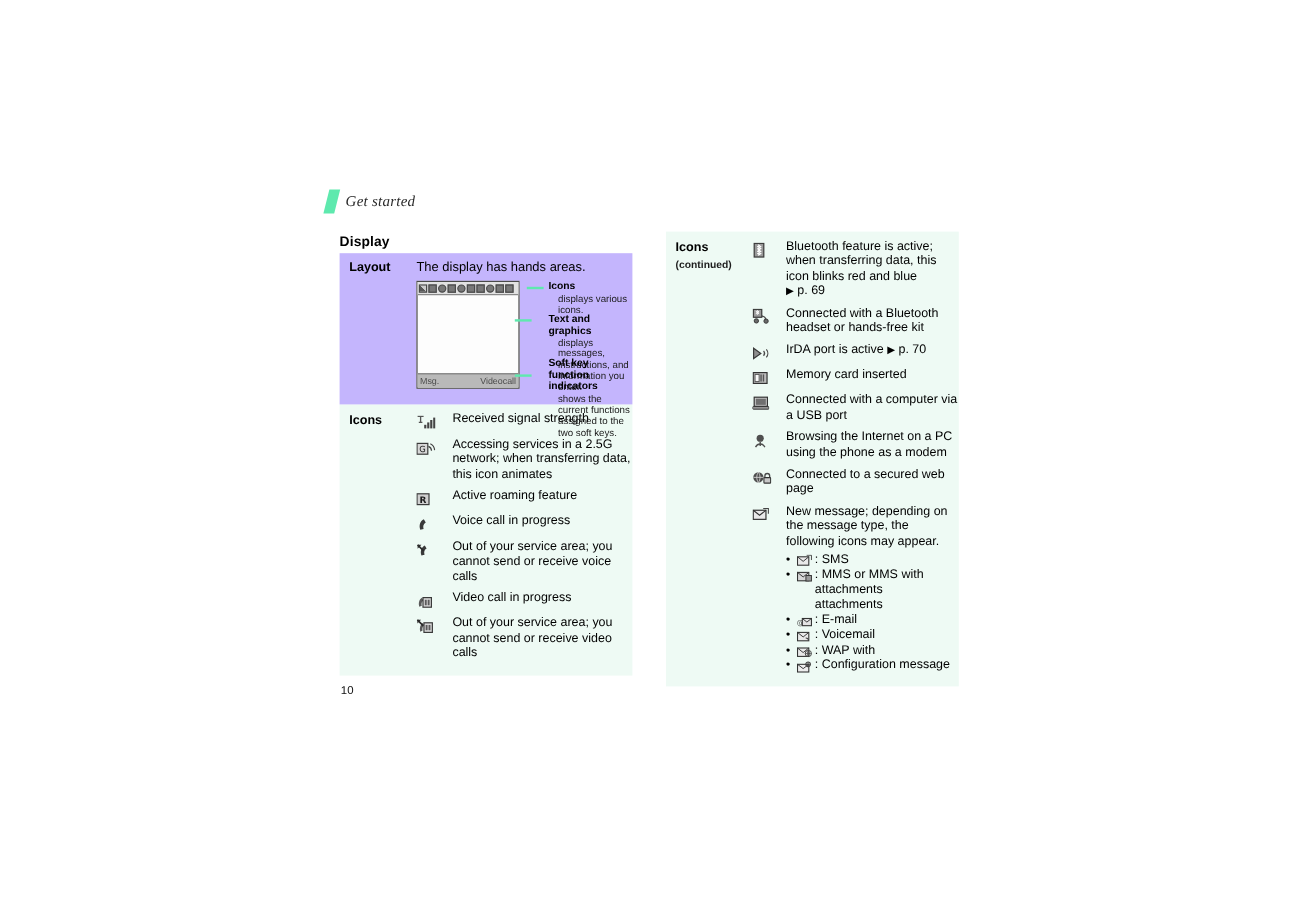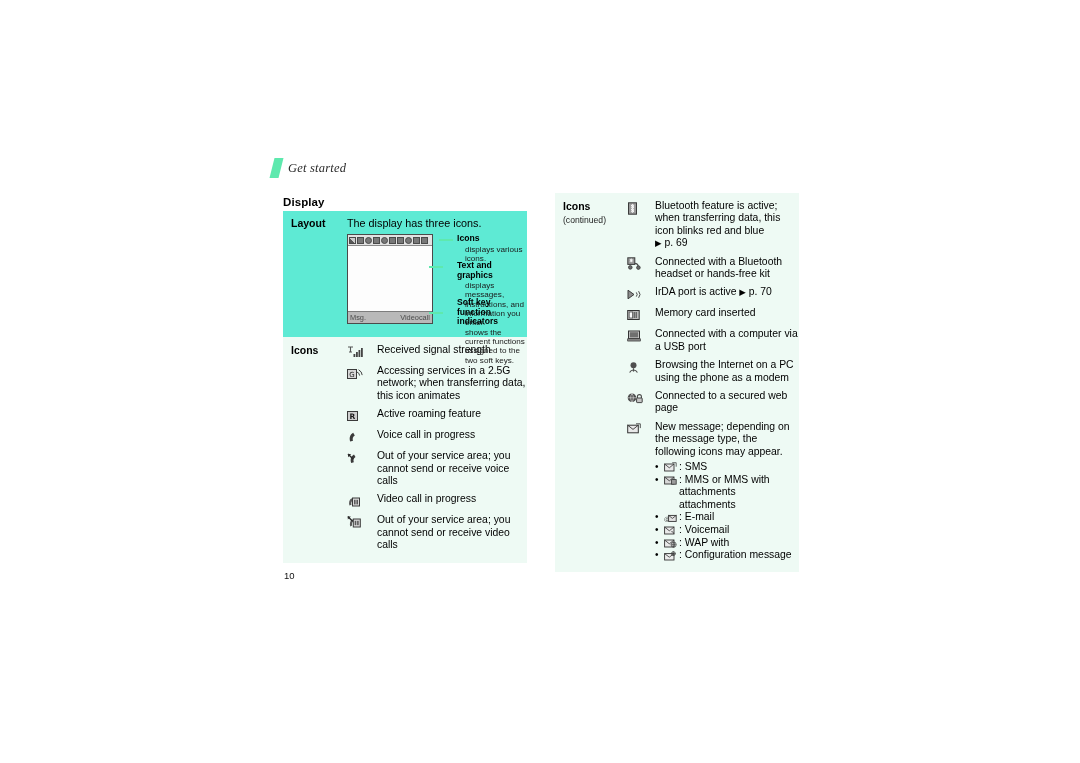--- a/index.html
+++ b/index.html
@@ -60,21 +60,21 @@
 
   
   .col-left {
     position: absolute;
     left: 283px;
     top: 211px;
     width: 244px;
   }
 
   .panel-layout {
-    background: #5eead4;
+    background: #c4b5fd;
     padding: 6px 0 8px 0;
     position: relative;
   }
   .panel-icons {
     background: #eefaf4;
     padding: 7px 0 11px 0;
   }
 
   .row {
     display: flex;
@@ -85,21 +85,21 @@
     flex: 0 0 64px;
     padding-left: 8px;
     box-sizing: border-box;
     font-size: 10.5px;
     font-weight: bold;
     color: #000;
     line-height: 13px;
   }
   .row-label .sub {
     display: block;
-    font-weight: normal;
+    font-weight: bold;
     font-size: 8.6px;
     color: #1c1c1c;
     margin-top: 1px;
   }
   .row-body {
     flex: 1 1 auto;
   }
 
   .layout-intro {
     font-size: 10.8px;
@@ -286,21 +286,21 @@
   </div>
 
   <div class="section-heading">Display</div>
 
   <div class="col-left">
 
     <div class="panel-layout">
       <div class="row">
         <div class="row-label">Layout</div>
         <div class="row-body">
-          <div class="layout-intro">The display has three icons.</div>
+          <div class="layout-intro">The display has hands areas.</div>
 
           <div class="diagram">
 
             <div class="phone-screen">
               <div class="phone-statusbar">
                 <span class="mini-ic bars"></span>
                 <span class="mini-ic"></span>
                 <span class="mini-ic dot"></span>
                 <span class="mini-ic"></span>
                 <span class="mini-ic dot"></span>

